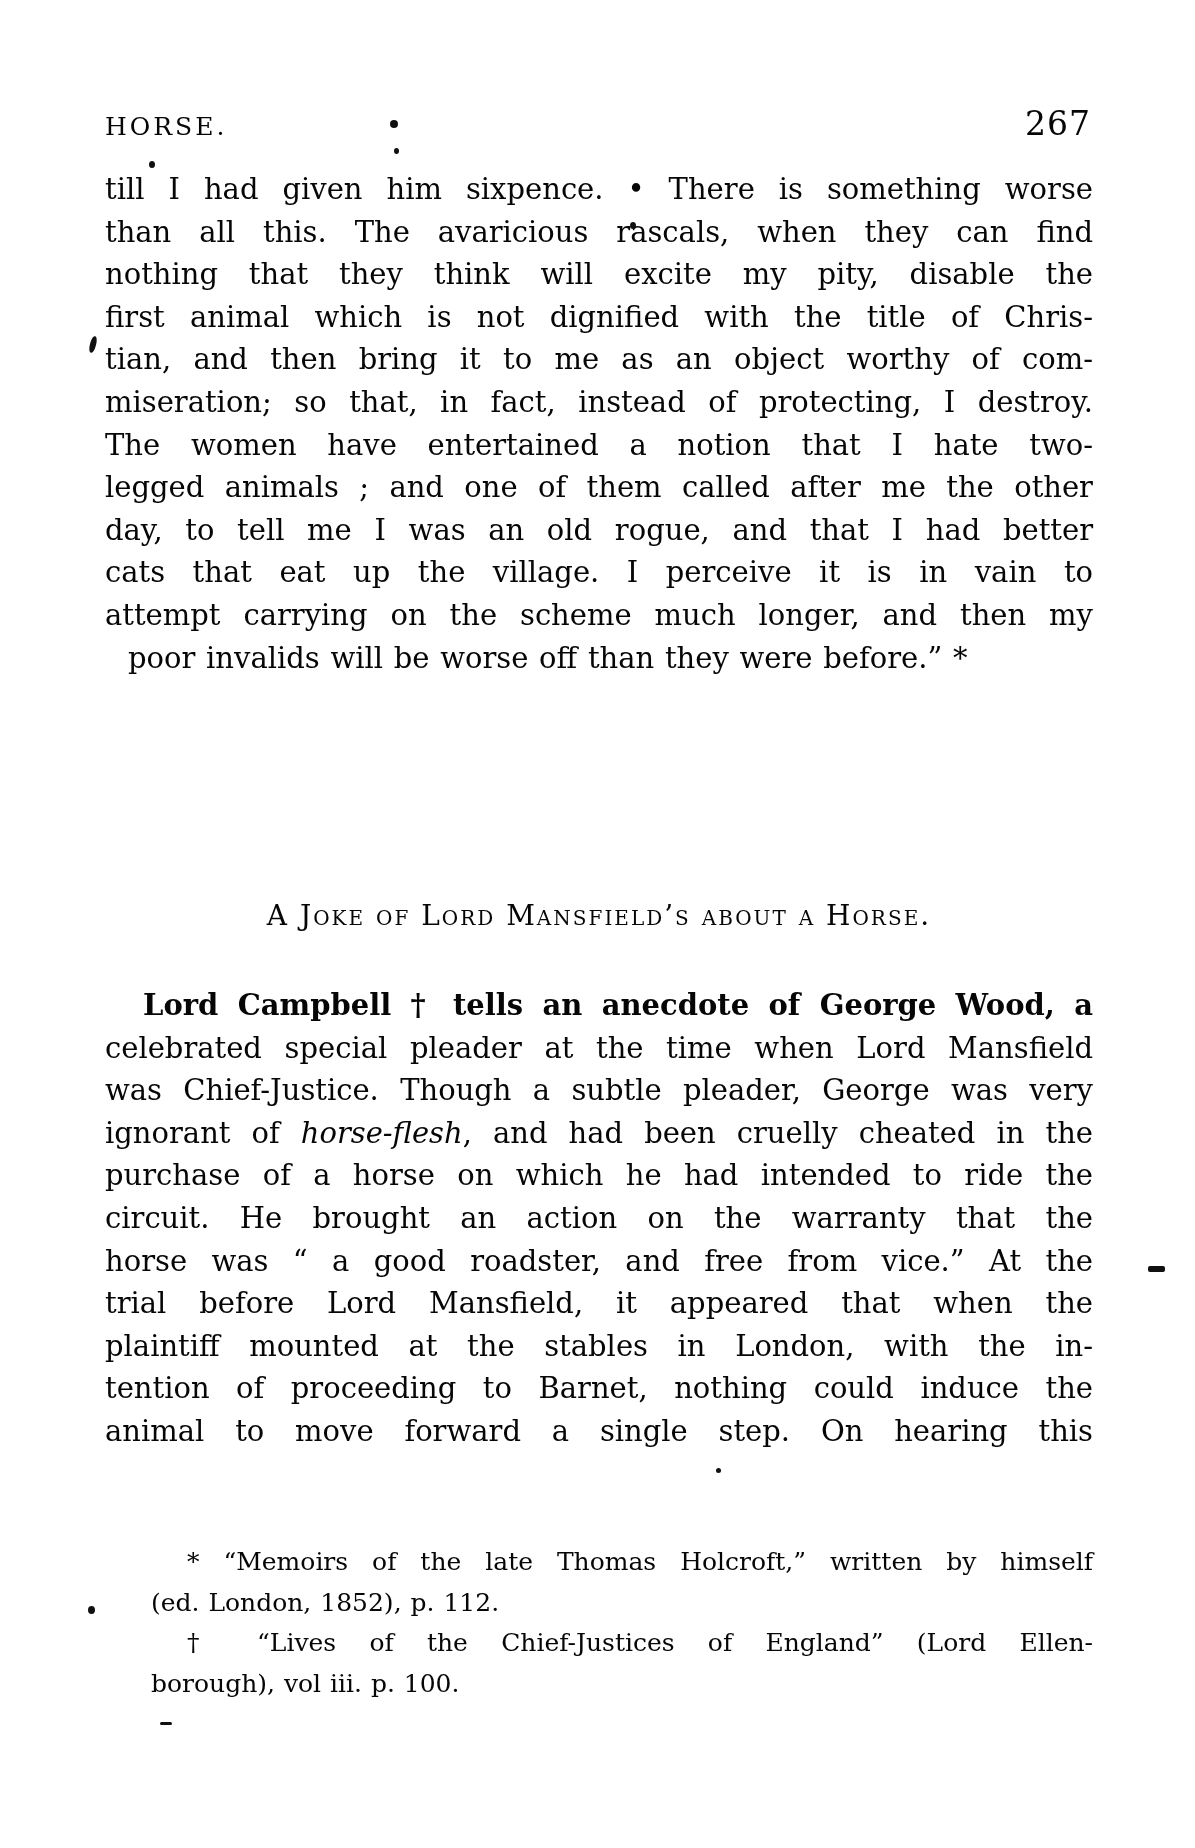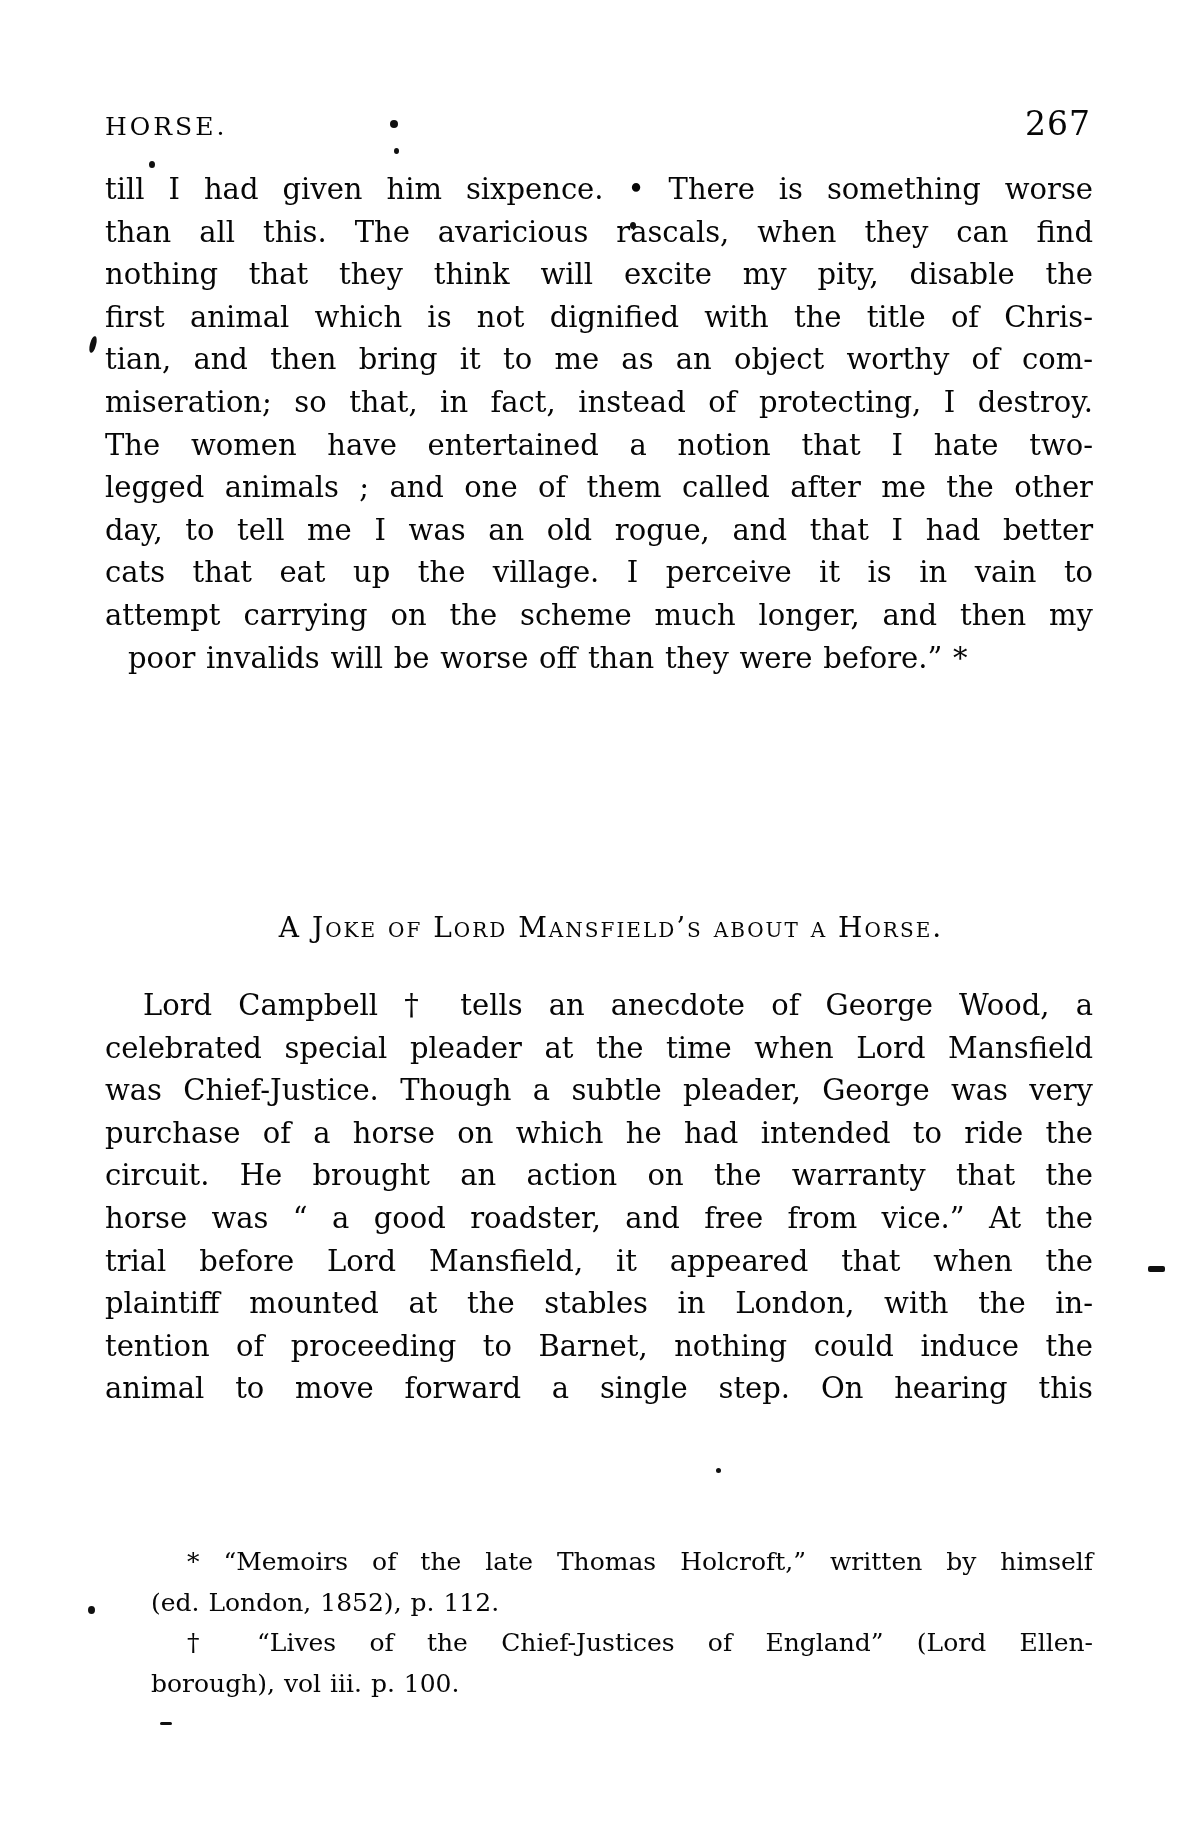--- a/index.html
+++ b/index.html
@@ -38,27 +38,27 @@
   .para1 { top: 168px; }
   .para2 { top: 984px; }
   .tl {
     font-size: 29px;
     line-height: 42.6px;
     text-align: justify;
     text-align-last: justify;
     word-spacing: 1.5px;
   }
   .tl.last { text-align-last: left; margin-left: 23px; }
-  .tl.indent { text-indent: 38px; }
+  .tl.indent { text-indent: 38px; font-weight: bold; }
   .it { font-style: italic; }
 
   .section-heading {
     position: absolute;
     top: 899px; left: 105px;
-    width: 988px; margin: 12px;
+    width: 988px; margin: 0;
     font-size: 28px;
     font-weight: normal;
     font-variant: small-caps;
     letter-spacing: 2px;
     text-align: center;
   }
 
   
   .footnotes { position: absolute; left: 105px; top: 1542px; width: 988px; }
   .fl {
@@ -103,20 +103,21 @@
     <div class="tl">attempt carrying on the scheme much longer, and then my</div>
     <div class="tl last">poor invalids will be worse off than they were before.” *</div>
   </section>
 
   <h2 class="section-heading">A Joke of Lord Mansfield’s about a Horse.</h2>
 
   <section class="para para2">
     <div class="tl indent">Lord Campbell † tells an anecdote of George Wood, a</div>
     <div class="tl">celebrated special pleader at the time when Lord Mansfield</div>
     <div class="tl">was Chief-Justice.  Though a subtle pleader, George was very</div>
+    <div class="tl"><span>ignorant of </span><span class="it">horse-flesh</span><span>, and had been cruelly cheated in the</span></div>
     <div class="tl">purchase of a horse on which he had intended to ride the</div>
     <div class="tl">circuit.  He brought an action on the warranty that the</div>
     <div class="tl">horse was “ a good roadster, and free from vice.”  At the</div>
     <div class="tl">trial before Lord Mansfield, it appeared that when the</div>
     <div class="tl">plaintiff mounted at the stables in London, with the in-</div>
     <div class="tl">tention of proceeding to Barnet, nothing could induce the</div>
     <div class="tl">animal to move forward a single step.  On hearing this</div>
   </section>
 
   <section class="footnotes">

